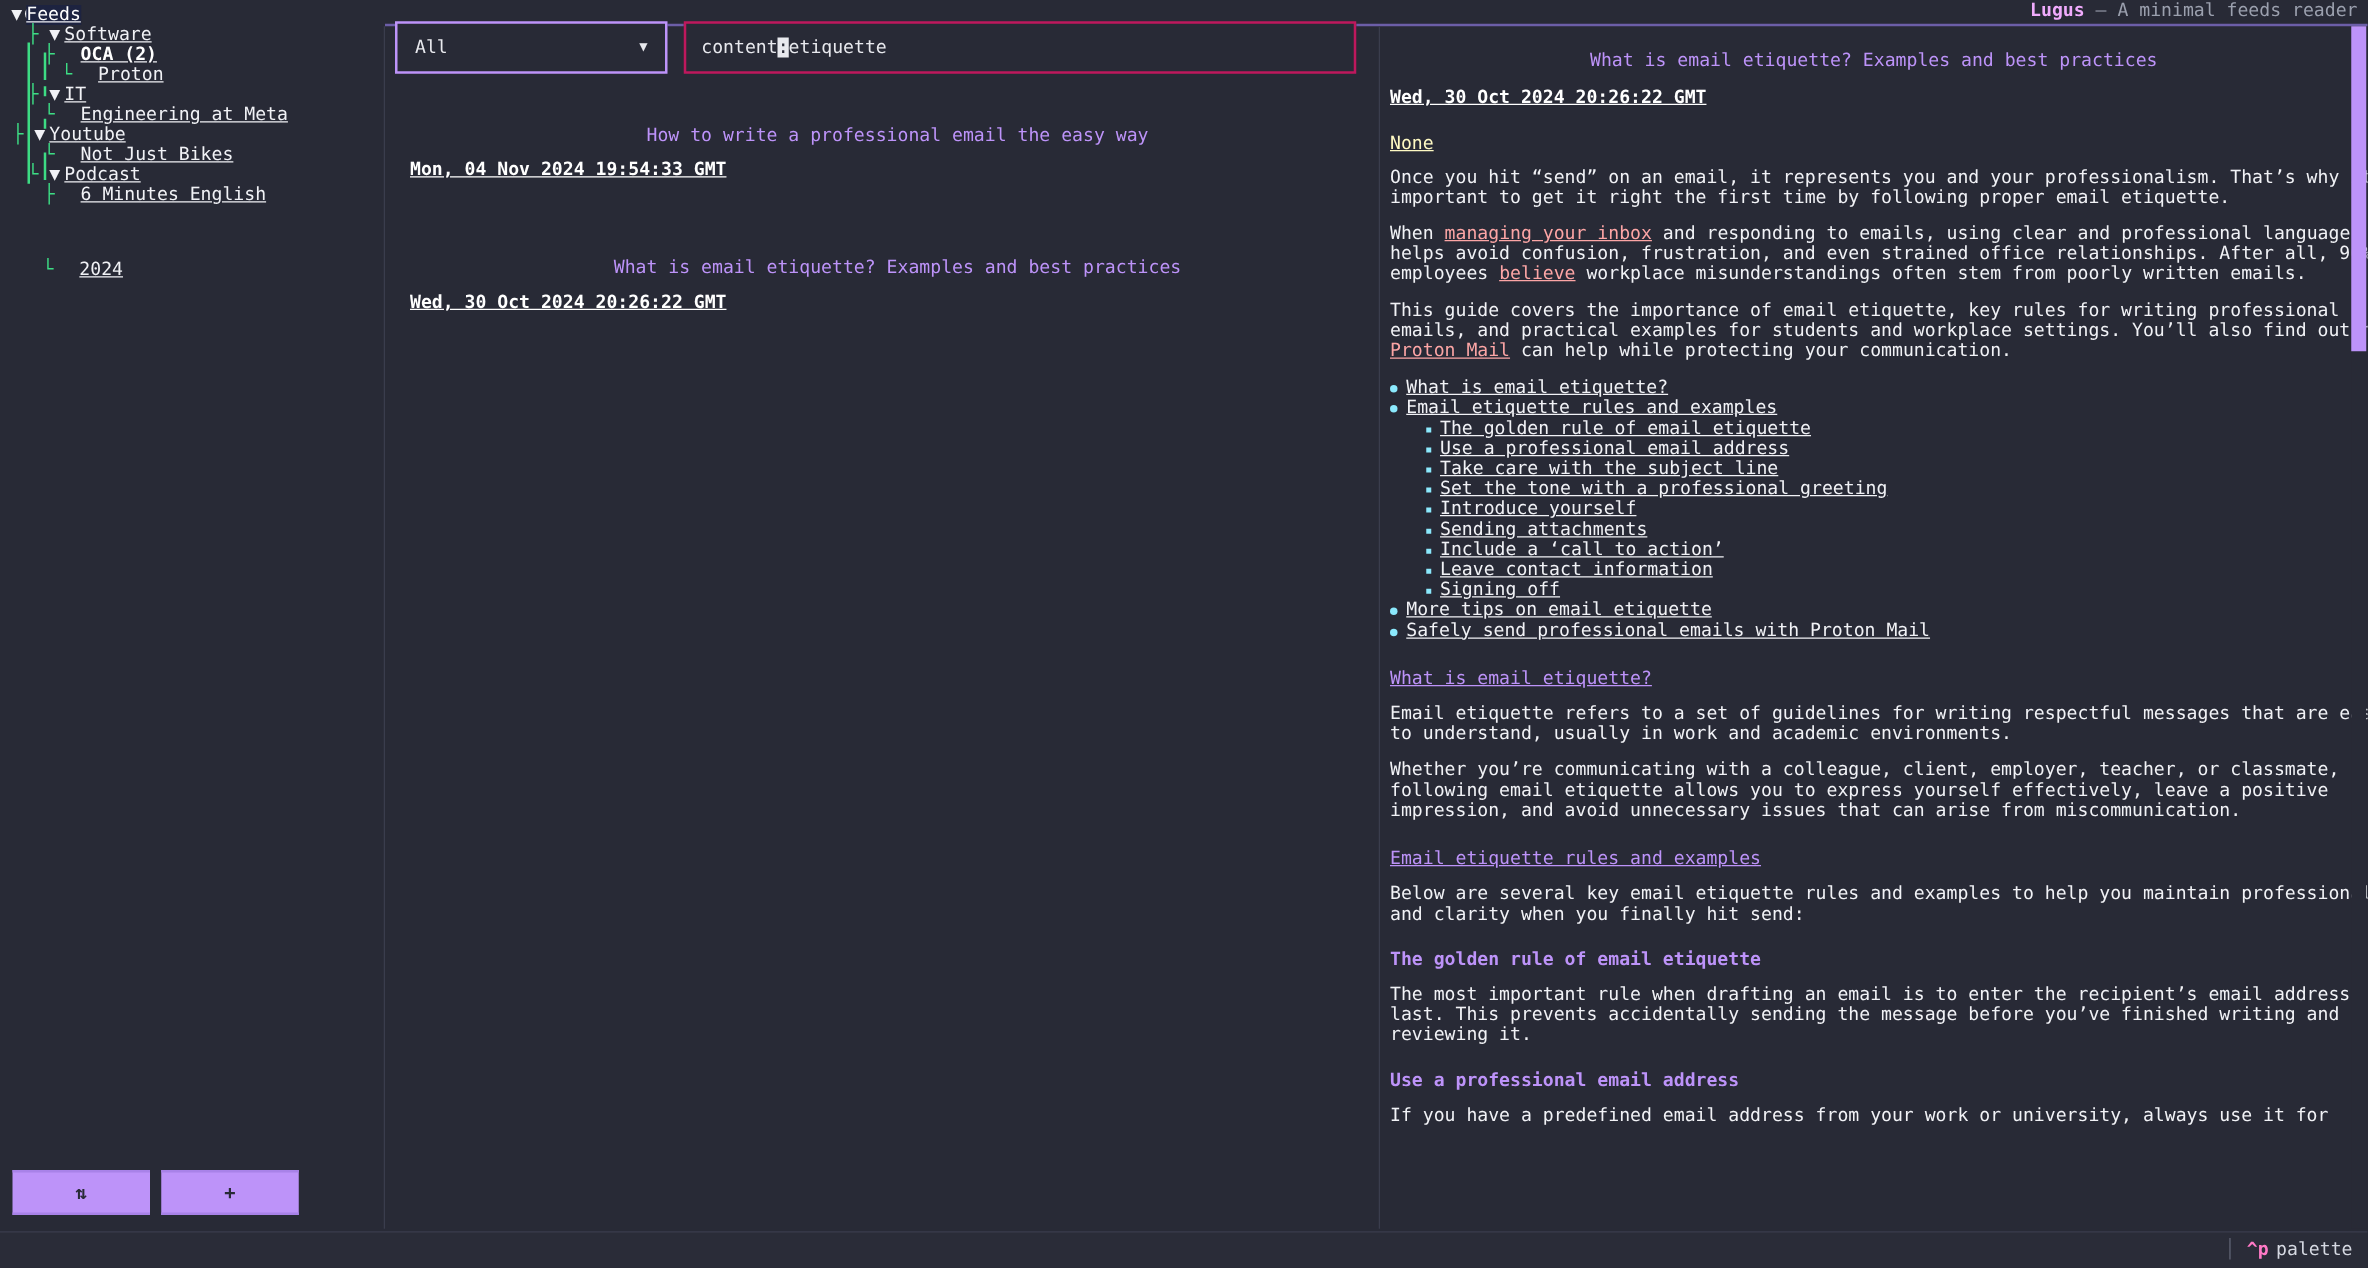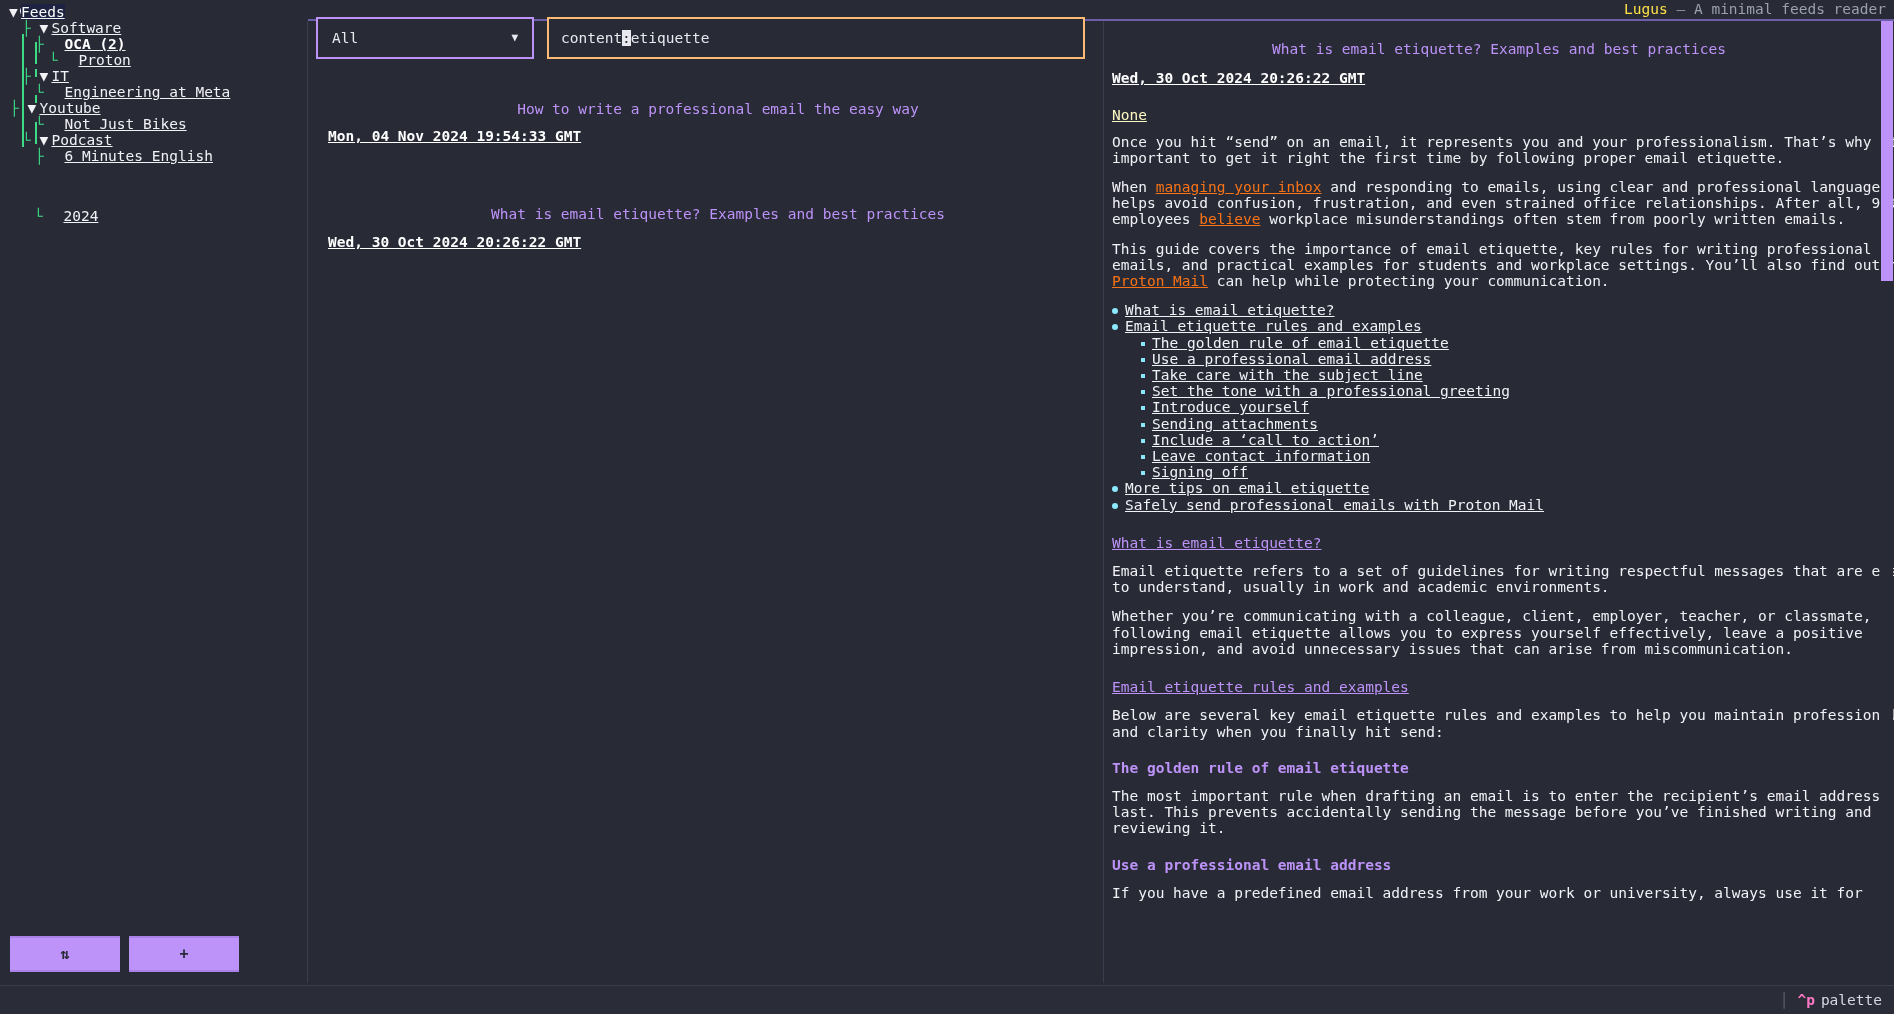--- a/index.html
+++ b/index.html
@@ -17,21 +17,21 @@
   }
 
   
   #titlebar {
     position: absolute; left: 0; top: 0; width: 1894px; height: 19px;
     text-align: right; padding-right: 8px;
     white-space: nowrap;
     font-size: 14.5px; line-height: 19px;
     color: #8b8f9e;
   }
-  #titlebar .app-name { color: #fde047; font-weight: normal; }
+  #titlebar .app-name { color: #f0abfc; font-weight: bold; }
   #titlebar .dash { color: #8b8f9e; }
   #titlebar .tagline { color: #9ba0ae; }
   #titlebar-rule {
     position: absolute; left: 0; top: 19px; width: 1894px; height: 2px;
     background: #6c5ea8;
   }
 
   
   #sidebar {
     position: absolute; left: 0; top: 0; width: 308px; height: 1014px;
@@ -107,21 +107,21 @@
     color: #e8e9ee;
     display: flex; align-items: center;
     padding: 12px 14px;
     font-size: 14.5px;
     cursor: pointer;
   }
   #filter-select .sel-value { flex: 1; }
   #filter-select .chev { color: #e8e9ee; font-size: 11px; }
   #search-box {
     width: 538px; height: 42px;
-    border: 2px solid #fdba74;
+    border: 2px solid #be185d;
     background: #282a36;
     color: #e8e9ee;
     display: flex; align-items: center;
     padding: 0 12px;
     font-size: 14.5px;
     cursor: text;
     white-space: pre;
   }
   #search-box .cursor-char {
     background: #e8e9ee; color: #282a36;
@@ -175,21 +175,21 @@
   .r-link-purple {
     color: #fef9c3; text-decoration: underline;
     display: inline-block; margin-bottom: 10px;
   }
   .r-p {
     color: #f1f2f6;
     white-space: pre;
     margin-bottom: 13px;
     line-height: 16.2px;
   }
-  .r-p .lnk { color: #f97316; }
+  .r-p .lnk { color: #fca5a5; }
   .r-h2 {
     color: #bd93f9; text-decoration: underline;
     margin-top: 22px; margin-bottom: 12px;
     white-space: pre;
   }
   .r-h3 {
     color: #bd93f9; font-weight: bold;
     margin-top: 20px; margin-bottom: 12px;
     white-space: pre;
   }

